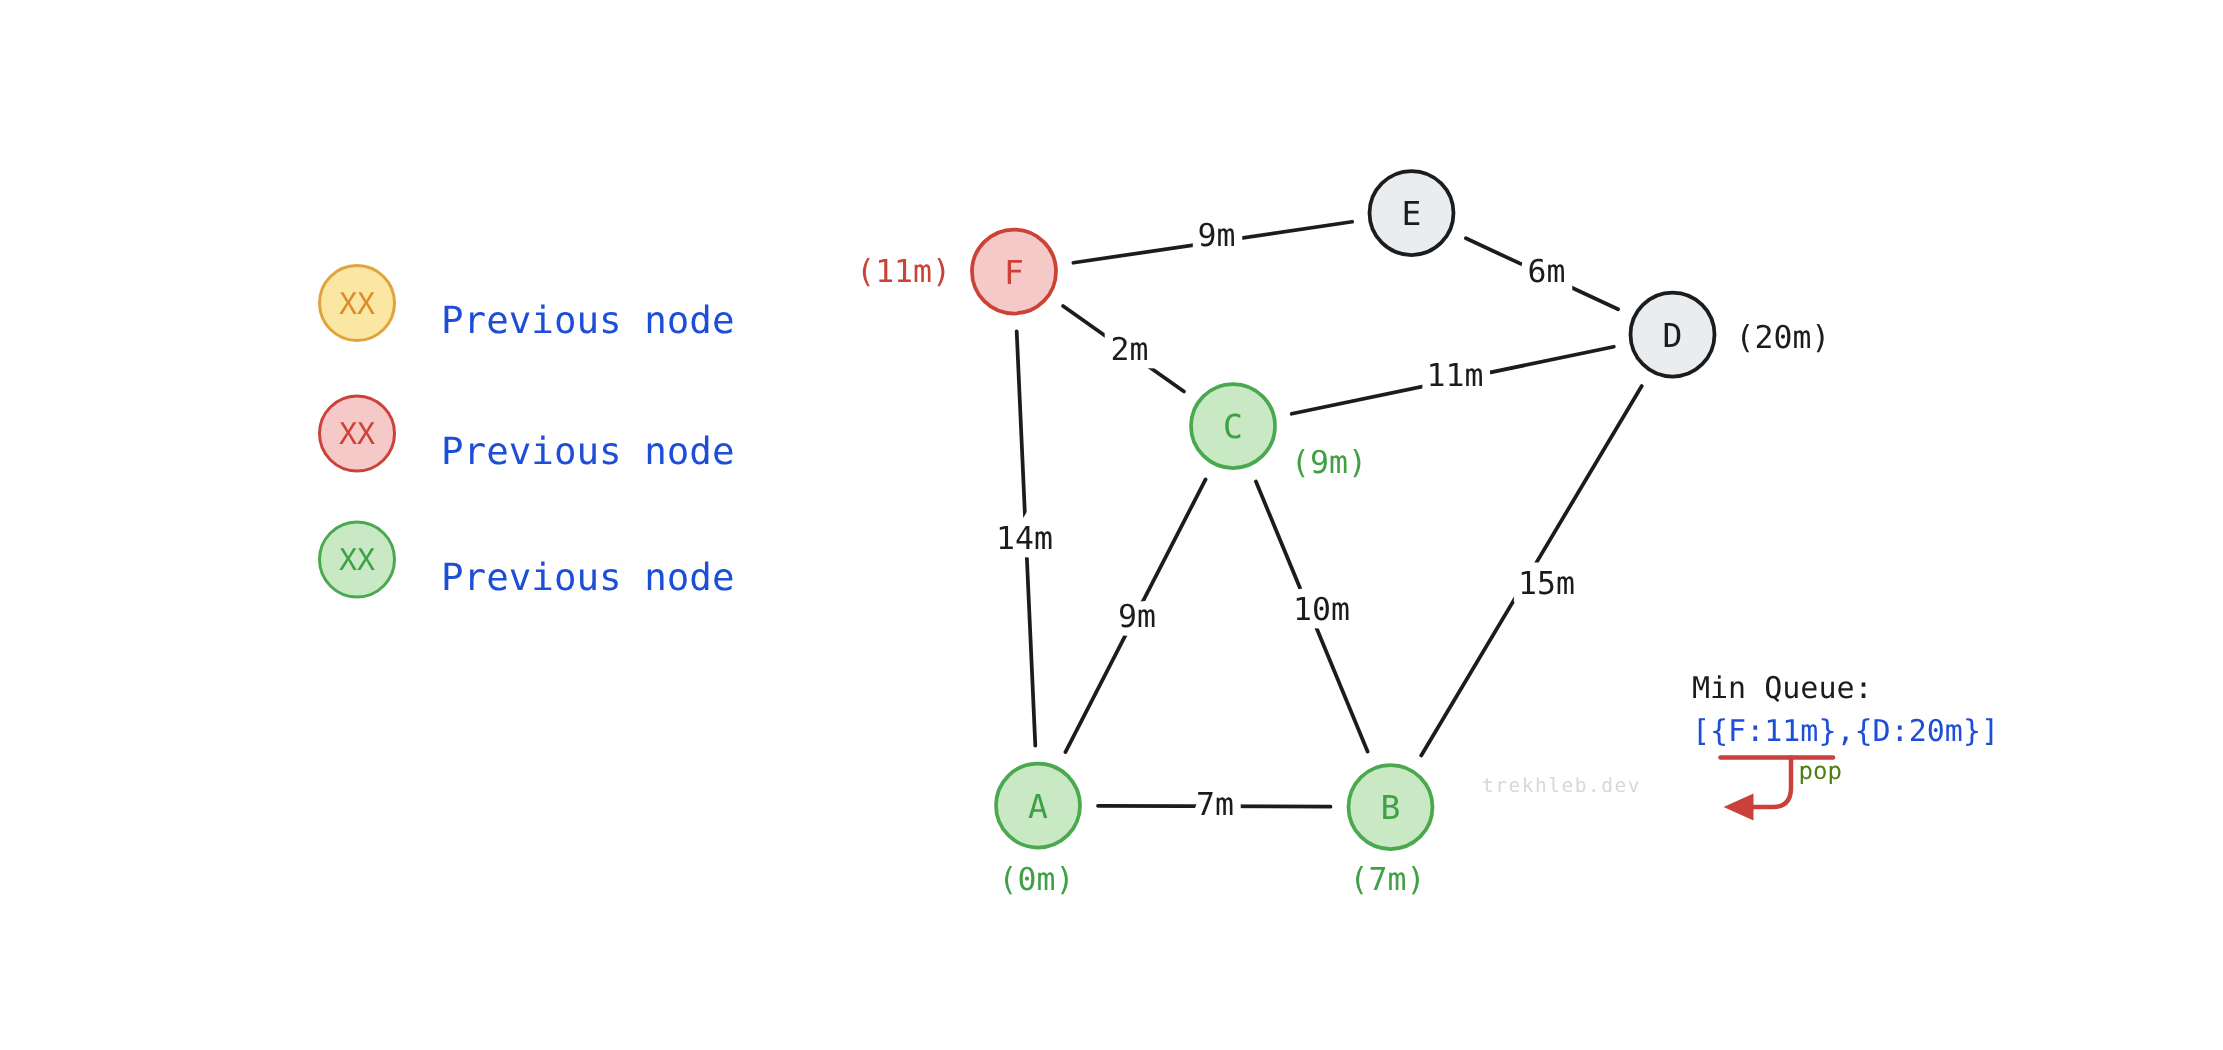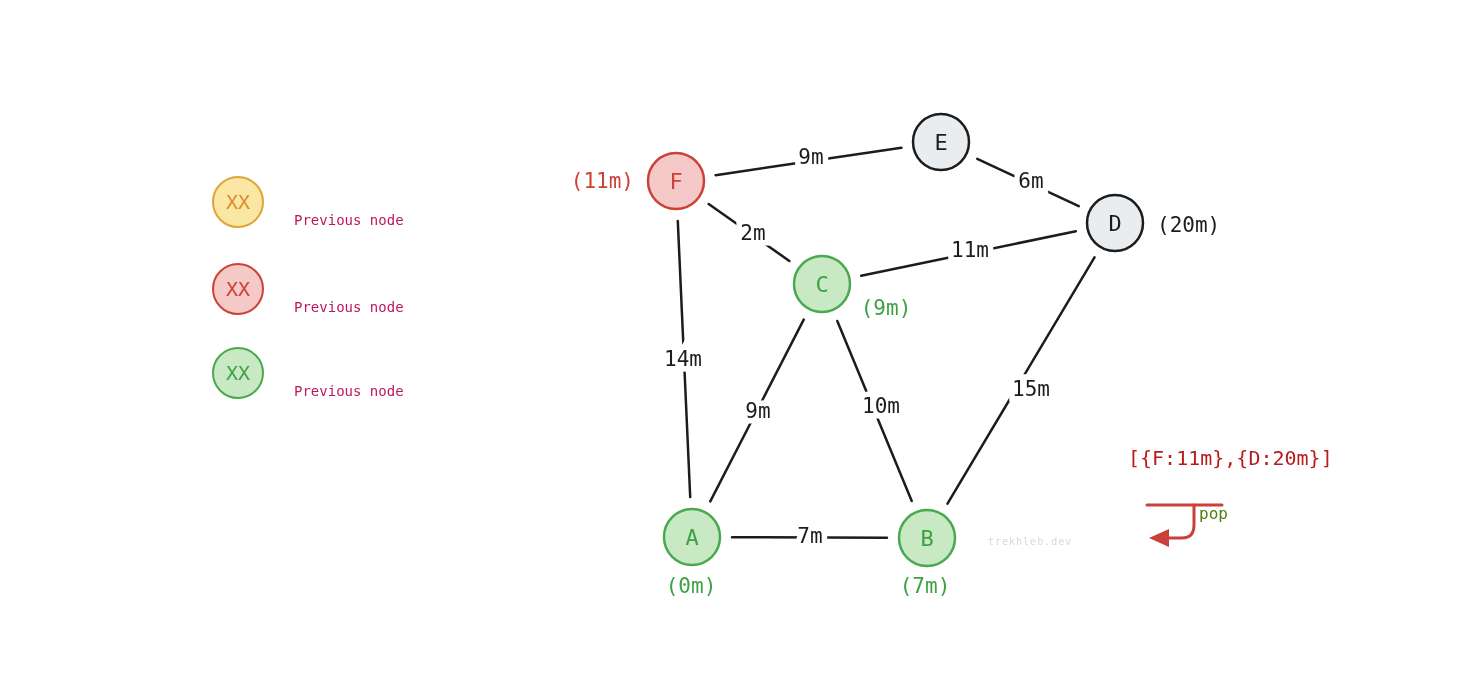--- a/index.html
+++ b/index.html
@@ -20,31 +20,31 @@
   .legend-row.r2 { top: 171px; }
   .legend-circle {
     width: 52px; height: 52px; border-radius: 50%;
     display: flex; align-items: center; justify-content: center;
     font-size: 20px; box-sizing: border-box; border: 2.5px solid #000;
     flex: 0 0 auto;
   }
   .state-previous { background: #fae7a3; border-color: #e1a33b; color: #dd8c2b; }
   .state-current  { background: #f4c9c7; border-color: #cc4237; color: #cc4237; }
   .state-visited  { background: #c8e9c3; border-color: #4aa94f; color: #3fa045; }
-  .legend-label { margin-left: 30px; font-size: 14px; color: #be185d; white-space: nowrap; }
+  .legend-label { margin-left: 30px; font-size: 25px; color: #1d4ed8; white-space: nowrap; }
   
   .graph-svg { position: absolute; left: 0; top: 0; }
   
   .queue { position: absolute; left: 1128px; top: 444px; font-size: 20px; line-height: 29px; white-space: nowrap; }
   .queue-title { color: #1c1c1c; }
-  .queue-items { color: #b91c1c; }
+  .queue-items { color: #1d4ed8; }
   .pop-arrow { position: absolute; left: 1142px; top: 497px; }
   .pop-label { position: absolute; left: 1199px; top: 504px; color: #4d7c0f; font-size: 16px; }
   
-  .watermark { position: absolute; left: 988px; top: 536px; font-size: 10px; color: #d3d9df; letter-spacing: 1px; }
+  .watermark { position: absolute; left: 988px; top: 517px; font-size: 13px; color: #d3d9df; letter-spacing: 1px; }
 </style>
 </head>
 <body>
 
 <div class="stage">
 
   <div class="legend">
     <div class="legend-row r0">
       <span class="legend-circle state-previous">
           <span>XX</span>
@@ -97,20 +97,21 @@
       <text x="886" y="315" text-anchor="middle" font-size="21" fill="#3fa045" stroke="#ffffff" stroke-width="6" paint-order="stroke" font-family="&quot;DejaVu Sans Mono&quot;,&quot;Liberation Mono&quot;,monospace">(9m)</text>
       <circle cx="692" cy="537" r="28" fill="#c8e9c3" stroke="#4aa94f" stroke-width="2.5"></circle>
       <text x="692" y="545" text-anchor="middle" font-size="22" fill="#3fa045" font-family="&quot;DejaVu Sans Mono&quot;,&quot;Liberation Mono&quot;,monospace">A</text>
       <text x="691" y="593" text-anchor="middle" font-size="21" fill="#3fa045" stroke="#ffffff" stroke-width="6" paint-order="stroke" font-family="&quot;DejaVu Sans Mono&quot;,&quot;Liberation Mono&quot;,monospace">(0m)</text>
       <circle cx="927" cy="538" r="28" fill="#c8e9c3" stroke="#4aa94f" stroke-width="2.5"></circle>
       <text x="927" y="546" text-anchor="middle" font-size="22" fill="#3fa045" font-family="&quot;DejaVu Sans Mono&quot;,&quot;Liberation Mono&quot;,monospace">B</text>
       <text x="925" y="593" text-anchor="middle" font-size="21" fill="#3fa045" stroke="#ffffff" stroke-width="6" paint-order="stroke" font-family="&quot;DejaVu Sans Mono&quot;,&quot;Liberation Mono&quot;,monospace">(7m)</text>
     </svg>
 
   <div class="queue">
+    <div class="queue-title">Min Queue:</div>
     <div class="queue-items">[{F:11m},{D:20m}]</div>
   </div>
   <svg class="pop-arrow" width="92" height="54" viewBox="0 0 92 54">
     <line x1="5" y1="8" x2="80" y2="8" stroke="#c9413a" stroke-width="3" stroke-linecap="round"></line>
     <path d="M52,8 L52,28 Q52,41 40,41 L27,41" fill="none" stroke="#c9413a" stroke-width="3" stroke-linecap="round"></path>
     <polygon points="7,41 27,32 27,50" fill="#c9413a"></polygon>
   </svg>
   <span class="pop-label">pop</span>
 
   <div class="watermark">trekhleb.dev</div>

